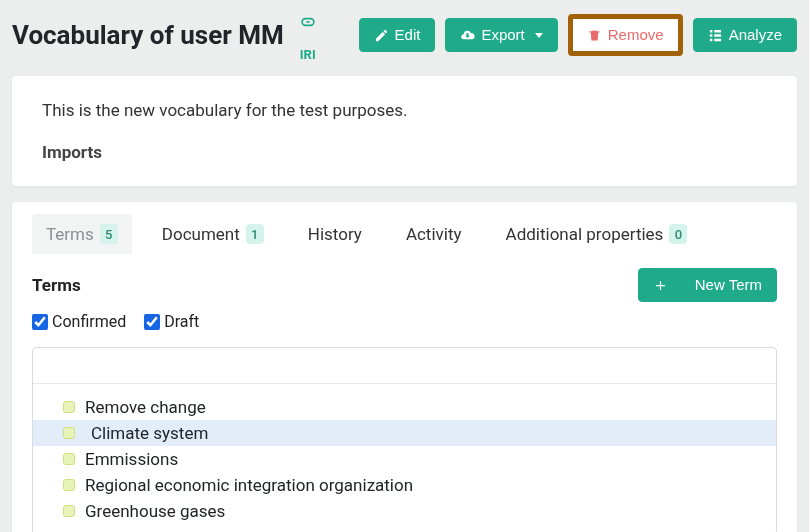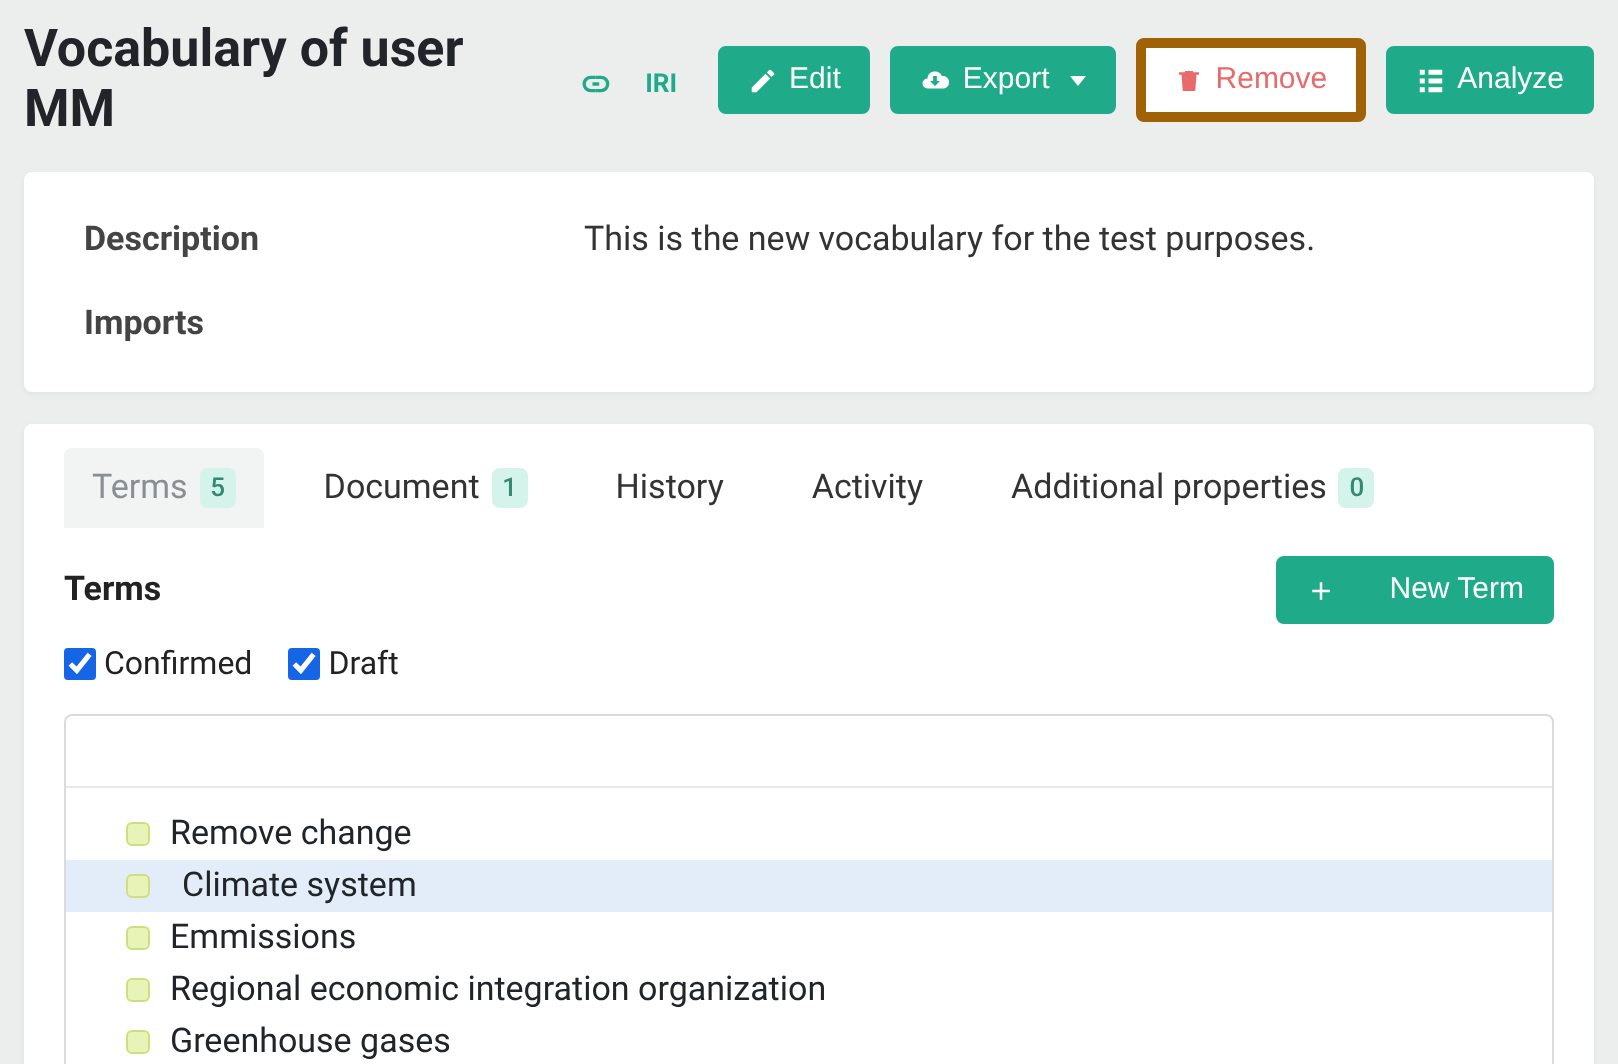--- a/index.html
+++ b/index.html
@@ -26,20 +26,21 @@
   .iri-link {
     display: inline-flex;
     align-items: center;
     color: #1fab89;
     font-weight: 700;
     font-size: 13px;
     gap: 15px;
     margin-left: 4px;
     position: relative;
     top: 2px;
+    flex-direction: column;
   }
   .iri-link svg { width: 20px; height: 20px; }
   .flex-spacer { flex: 1; }
   .btn {
     display: inline-flex;
     align-items: center;
     gap: 6px;
     border-radius: 4px;
     padding: 7px 14px;
     font-size: 15px;
@@ -167,21 +168,20 @@
   <button class="btn btn-teal">
     <svg viewBox="0 0 24 24" fill="currentColor">
         <path d="M3 3h4v4H3V3zm0 7h4v4H3v-4zm0 7h4v4H3v-4zM10 3h11v4H10V3zm0 7h11v4H10v-4zm0 7h11v4H10v-4z"></path>
       </svg>
     <span>Analyze</span>
   </button>
 </div>
 
 <div class="card meta-card">
   <div class="meta-row">
-    <div class="meta-label">Description</div>
     <div class="meta-value">This is the new vocabulary for the test purposes.</div>
   </div>
   <div class="meta-row">
     <div class="meta-label">Imports</div>
     <div class="meta-value"></div>
   </div>
 </div>
 
 <div class="card tabs-card">
   <div class="tabs">

